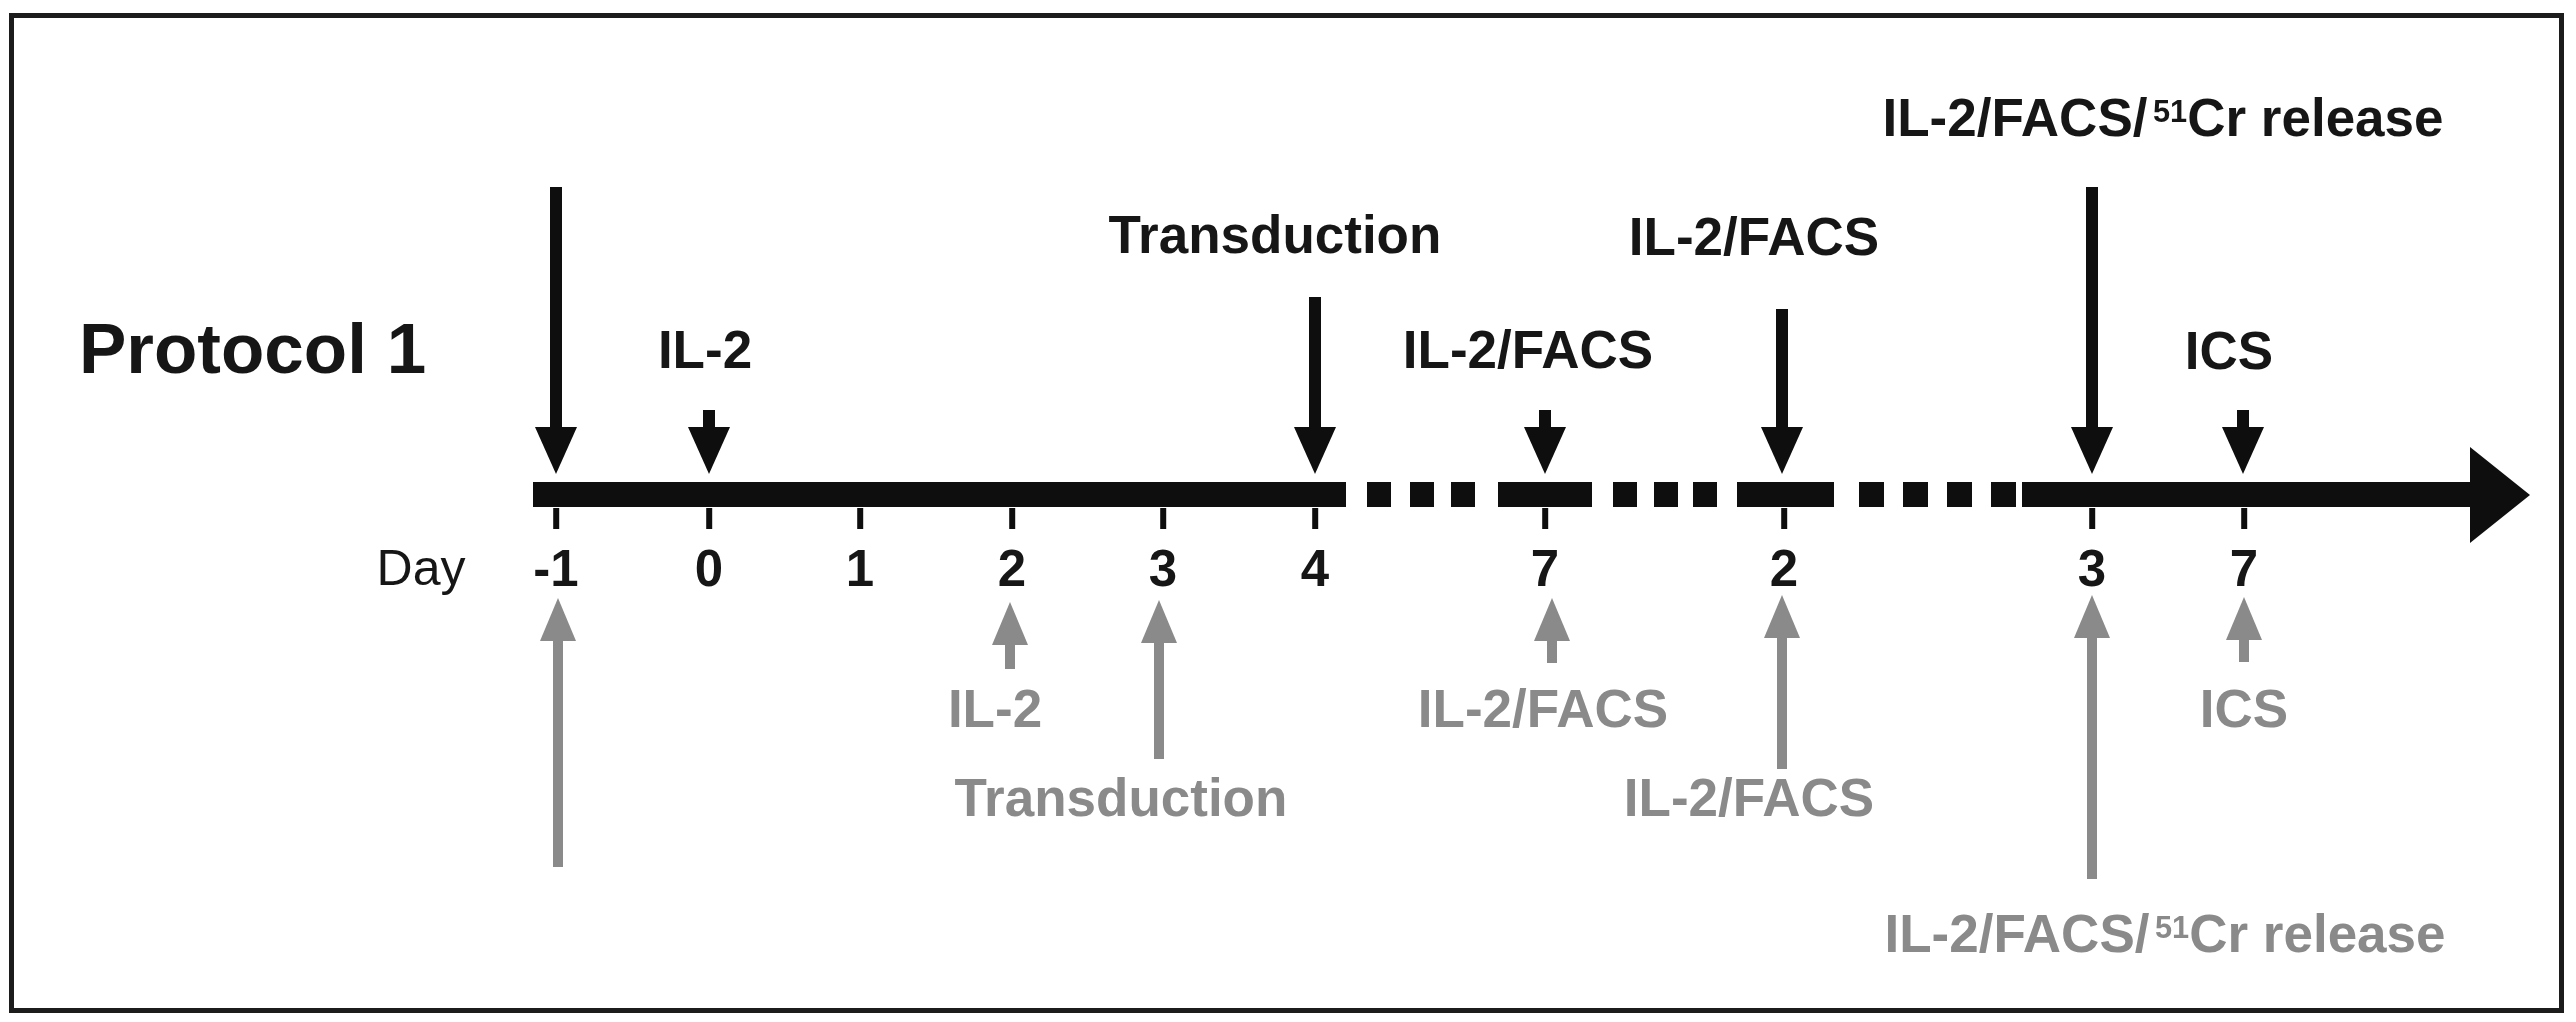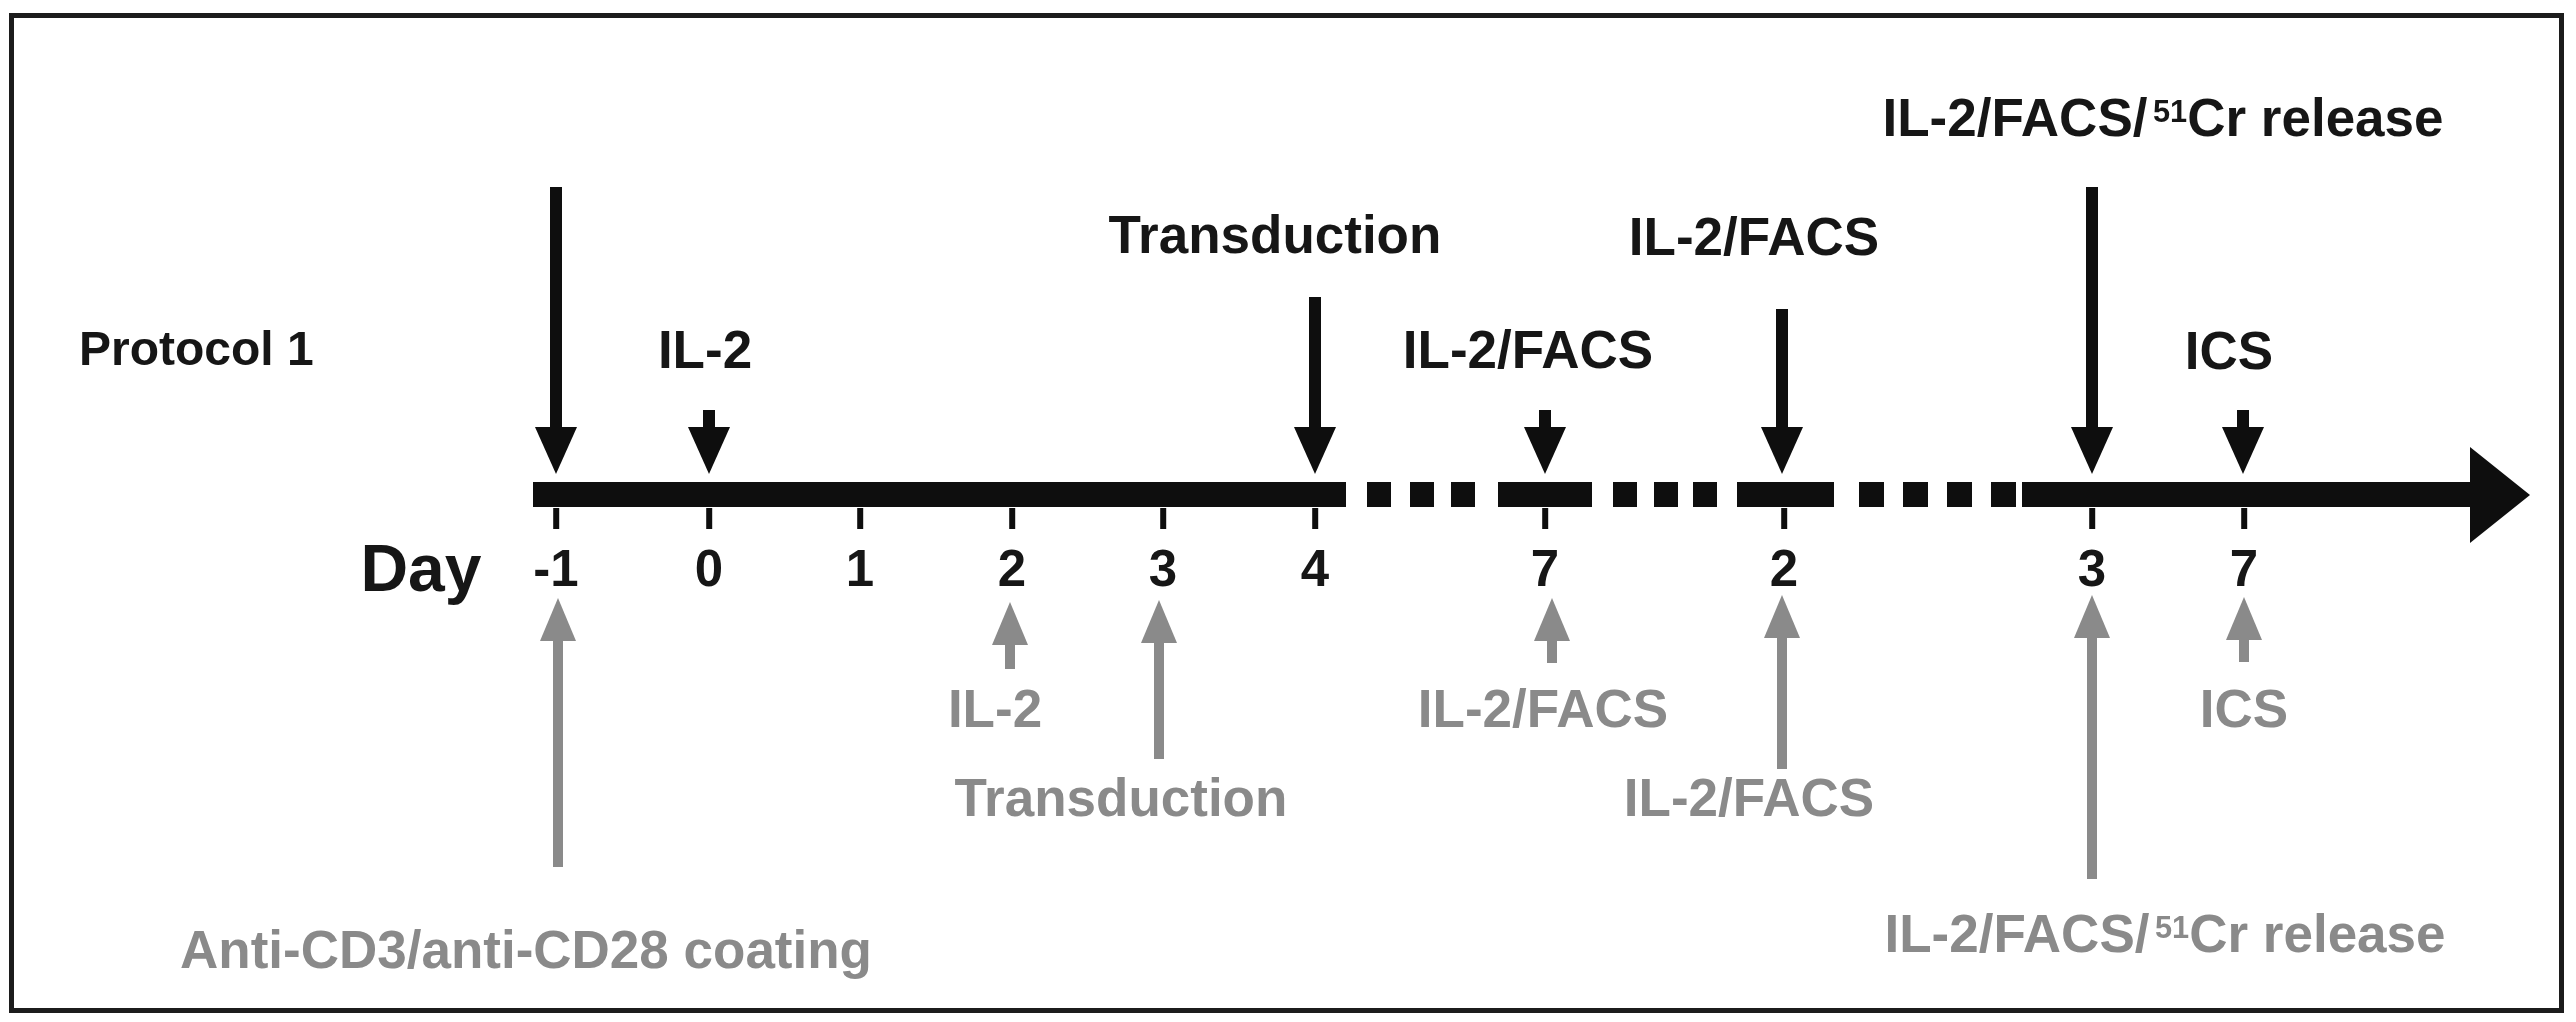--- a/index.html
+++ b/index.html
@@ -23,31 +23,31 @@
     border-top:48px solid transparent;
     border-bottom:48px solid transparent;
   }
   .tick{position:absolute;top:508px;height:20.6px;width:5.6px;background:#0e0e0e;transform:translateX(-50%);}
   .day-num{
     position:absolute;top:568px;transform:translate(-50%,-50%);
     font-size:51px;font-weight:700;color:#161616;white-space:nowrap;
   }
   .day-word{
     position:absolute;left:421px;top:568px;transform:translate(-50%,-50%);
-    font-size:66px;font-weight:700;color:#161616;
+    font-size:50px;font-weight:400;color:#161616;
   }
   
   .lbl{
     position:absolute;transform:translate(-50%,-50%);
     font-size:53px;font-weight:700;color:#161616;white-space:nowrap;
   }
   .lbl.gray{color:#8a8a8a;}
   .proto{
     position:absolute;transform:translateY(-50%);
-    font-size:48px;font-weight:700;color:#161616;white-space:nowrap;
+    font-size:71px;font-weight:700;color:#161616;white-space:nowrap;
   }
   .proto.gray{color:#8a8a8a;}
   .iso{font-size:0.58em;position:relative;top:-0.45em;margin-left:0.18em;font-weight:700;}
   
   .arrow{position:absolute;transform:translateX(-50%);display:flex;flex-direction:column;align-items:center;}
   .arrow .stem{width:12px;background:#0e0e0e;flex:1;}
   .arrow.down .head{
     width:0;height:0;
     border-left:21.5px solid transparent;border-right:21.5px solid transparent;
     border-top:47px solid #0e0e0e;
@@ -142,21 +142,20 @@
       <i class="stem"></i>
       <i class="head"></i>
     </div>
 
 
   <div class="lbl gray" style="left:995px;top:708px;">IL-2</div>
   <div class="lbl gray" style="left:1121px;top:797px;">Transduction</div>
   <div class="lbl gray" style="left:1543px;top:708px;">IL-2/FACS</div>
   <div class="lbl gray" style="left:1749px;top:797px;">IL-2/FACS</div>
   <div class="lbl gray" style="left:2244px;top:708px;">ICS</div>
-  <div class="lbl gray" style="left:526px;top:949px;">Anti-CD3/anti-CD28 coating</div>
   <div class="lbl gray" style="left:2165px;top:933px;"><span>IL-2/FACS/</span><span class="iso">51</span><span>Cr release</span></div>
 
   <div class="arrow up" style="left:558px;top:598px;height:269px;">
       <i class="head"></i>
       <i class="stem"></i>
     </div>
   <div class="arrow up" style="left:1010px;top:602px;height:67px;">
       <i class="head"></i>
       <i class="stem"></i>
     </div>

